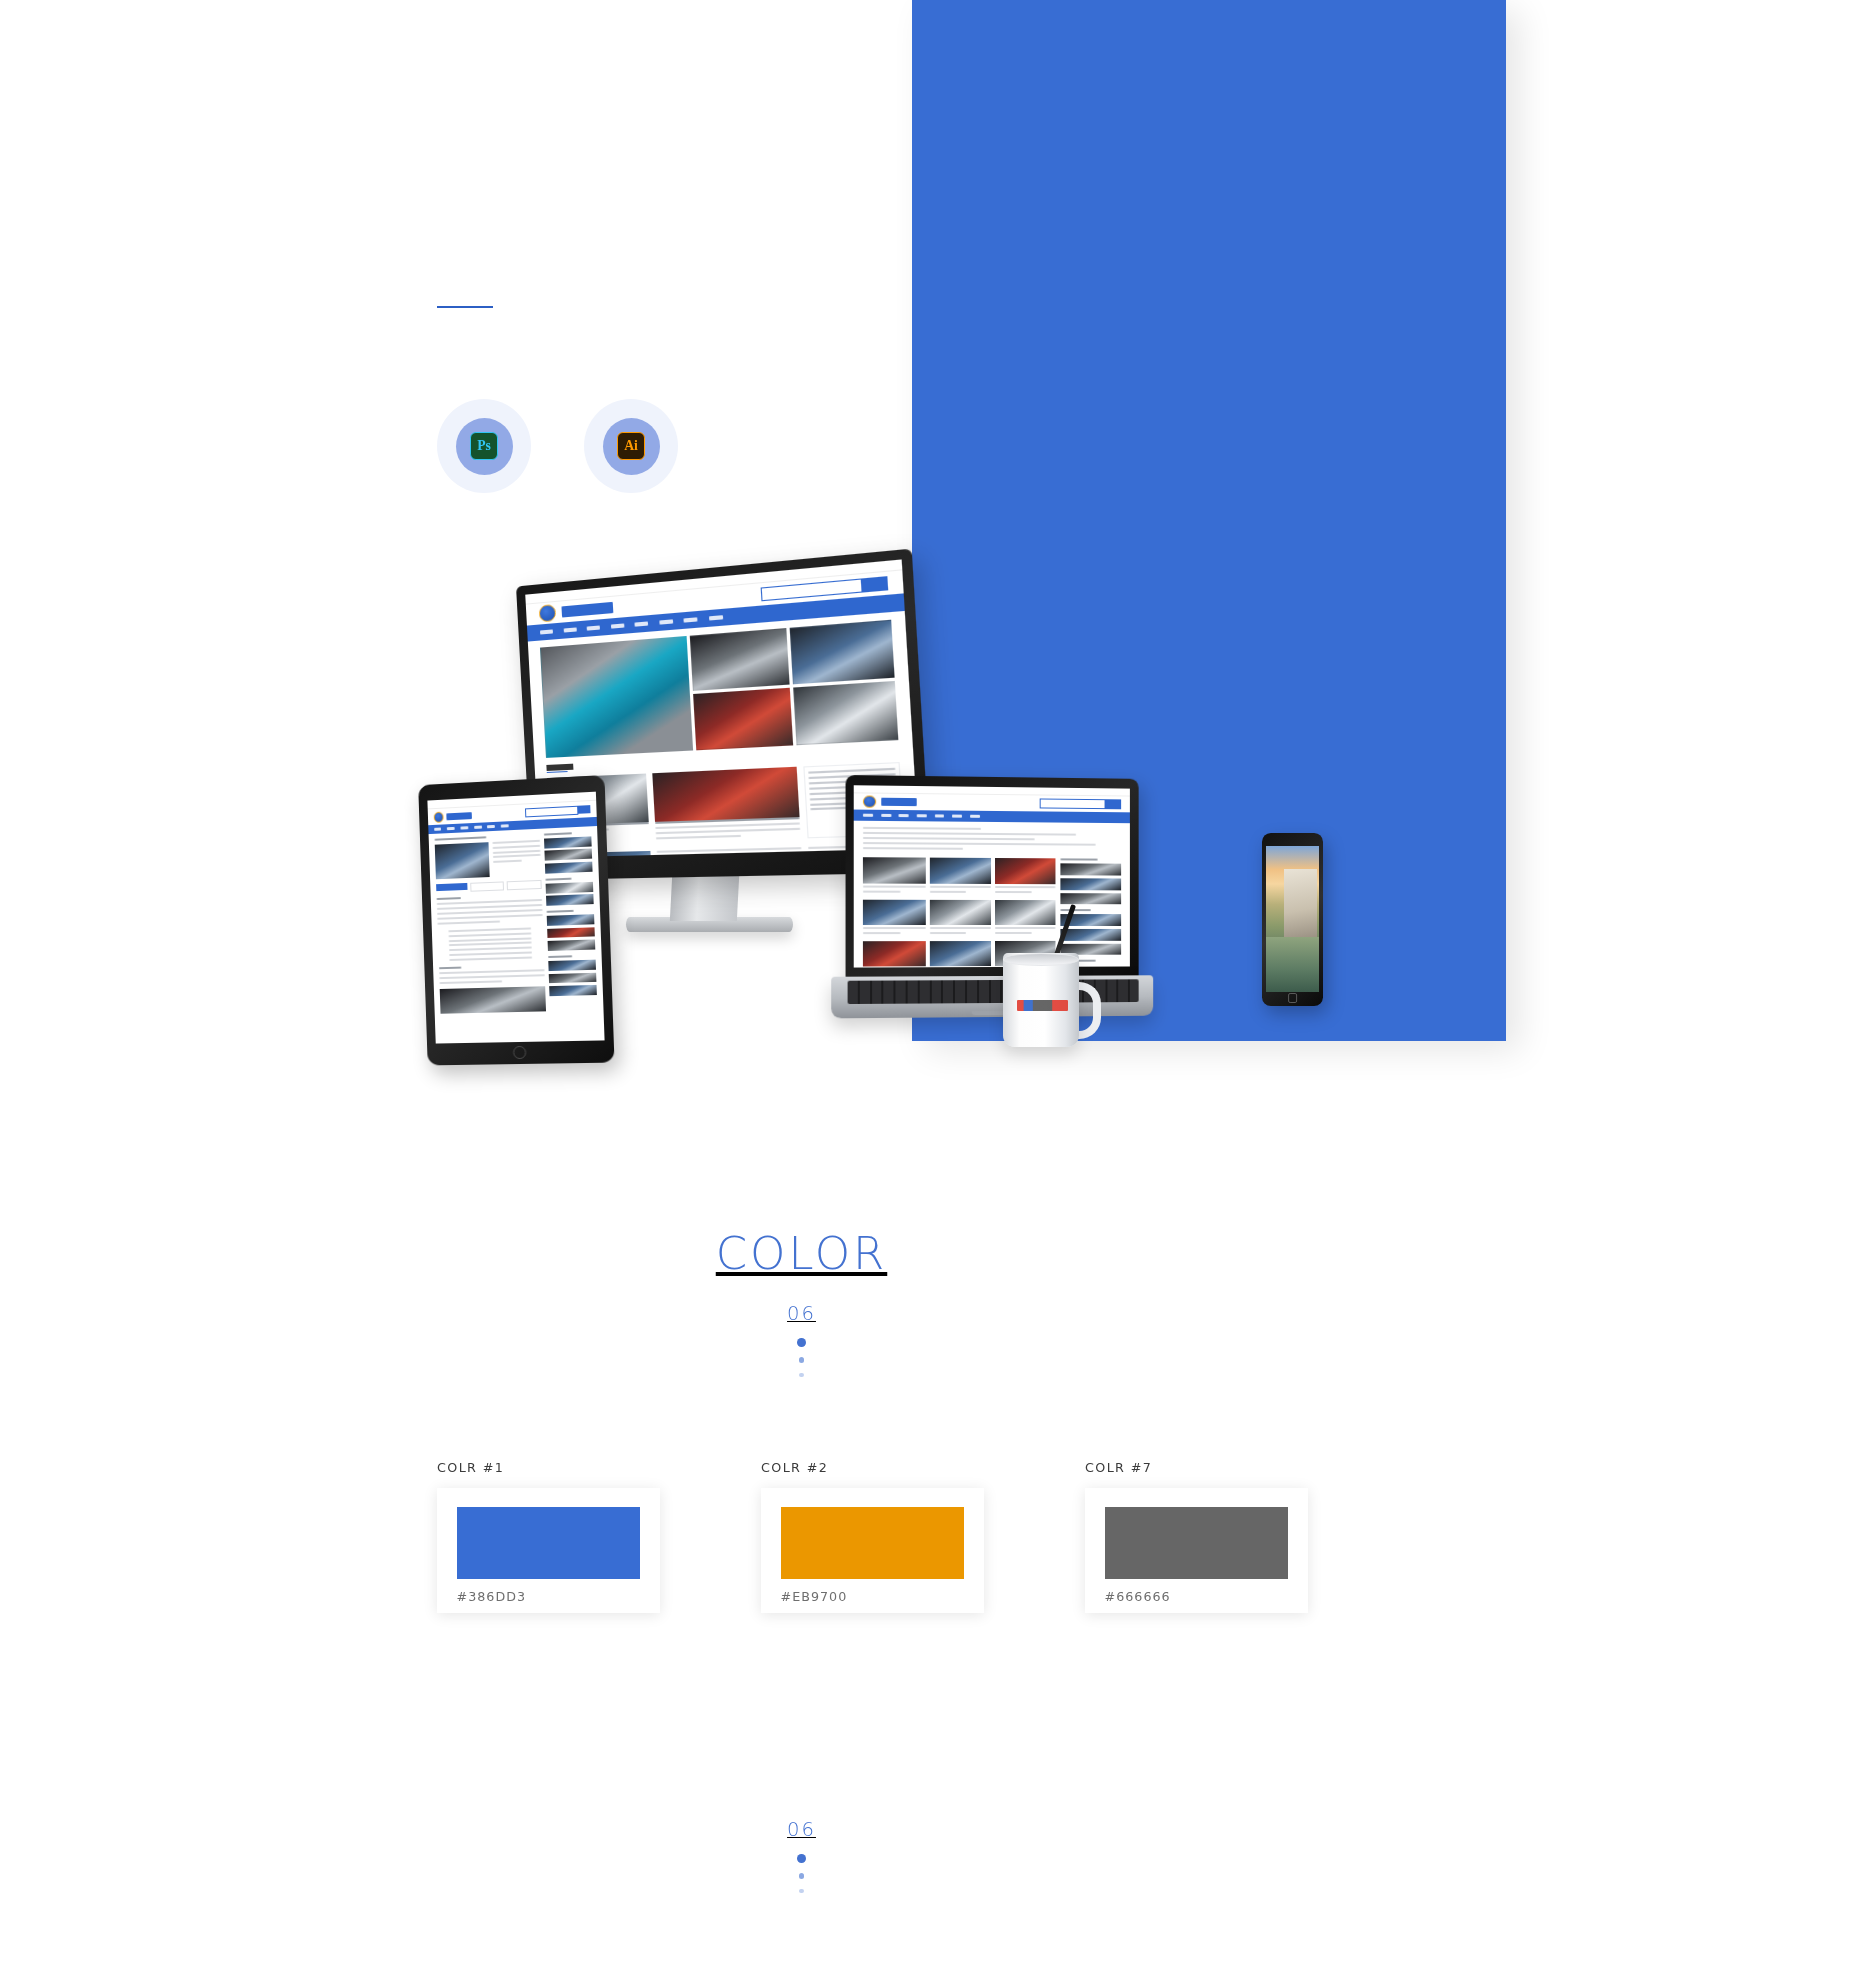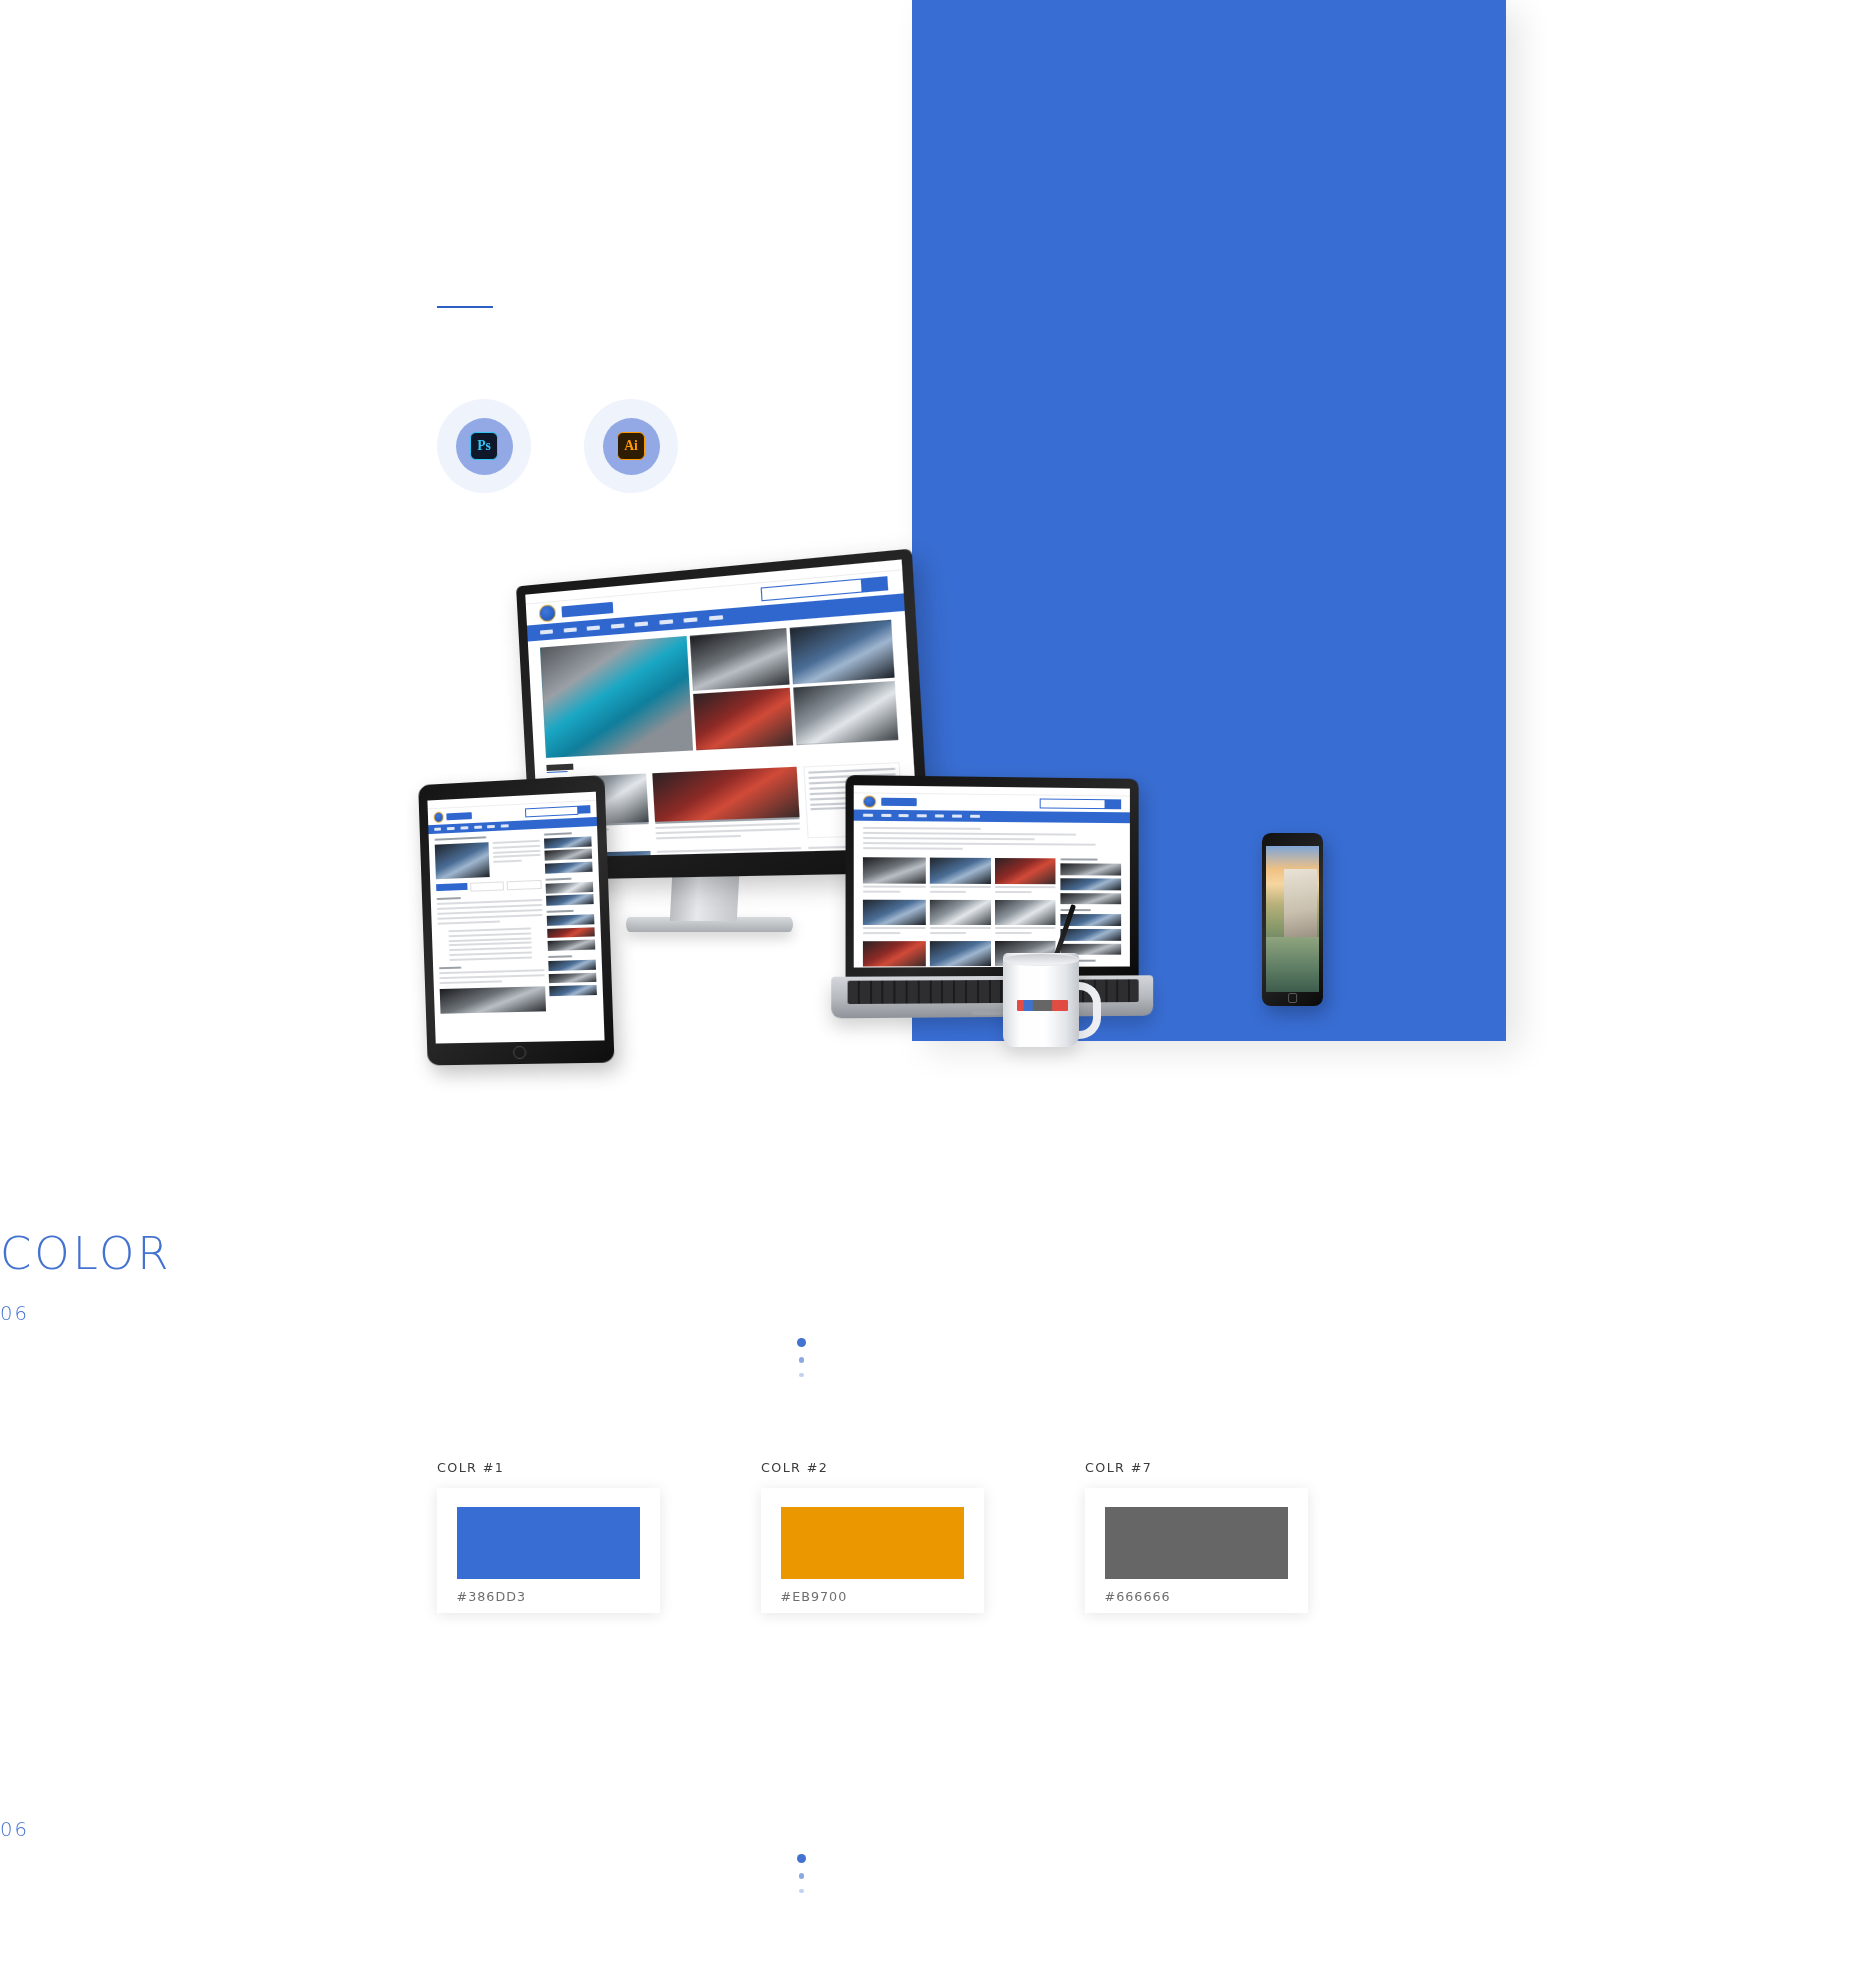--- a/index.html
+++ b/index.html
@@ -97,21 +97,21 @@
     width: 26.5px;
     height: 26.5px;
     border-radius: 5.9px;
     display: flex;
     align-items: center;
     justify-content: center;
     font-size: 13.7px;
     font-weight: bold;
     font-family: "Liberation Serif", serif;
   }
-  .app-icon.ps { background: #0f172a; color: #31c5f4; border: 1.5px solid #31c5f4; }
+  .app-icon.ps { background: #14532d; color: #31c5f4; border: 1.5px solid #31c5f4; }
   .app-icon.ai { background: #2e1c03; color: #ff9a00; border: 1.5px solid #ff9a00; }
 
   
   .mockup {
     position: absolute;
     left: 421px;
     top: 576px;
     width: 1108px;
     height: 510px;
     z-index: 4;
@@ -435,21 +435,22 @@
     background: linear-gradient(180deg,#0d0d0d,#333 60%,#111);
     transform: rotate(19deg);
     border-radius: 2px;
   }
 
   
   .sect-head {
     position: absolute;
     left: 0;
     width: 1603px;
-    text-align: left;
+    text-align: center;
+    text-decoration: underline;
   }
   .sect-title {
     font-size: 45px;
     color: #4472D0;
     font-weight: 300;
     letter-spacing: 2.9px;
     font-family: "DejaVu Sans", sans-serif;
     margin: 0;
   }
   .sect-num {

